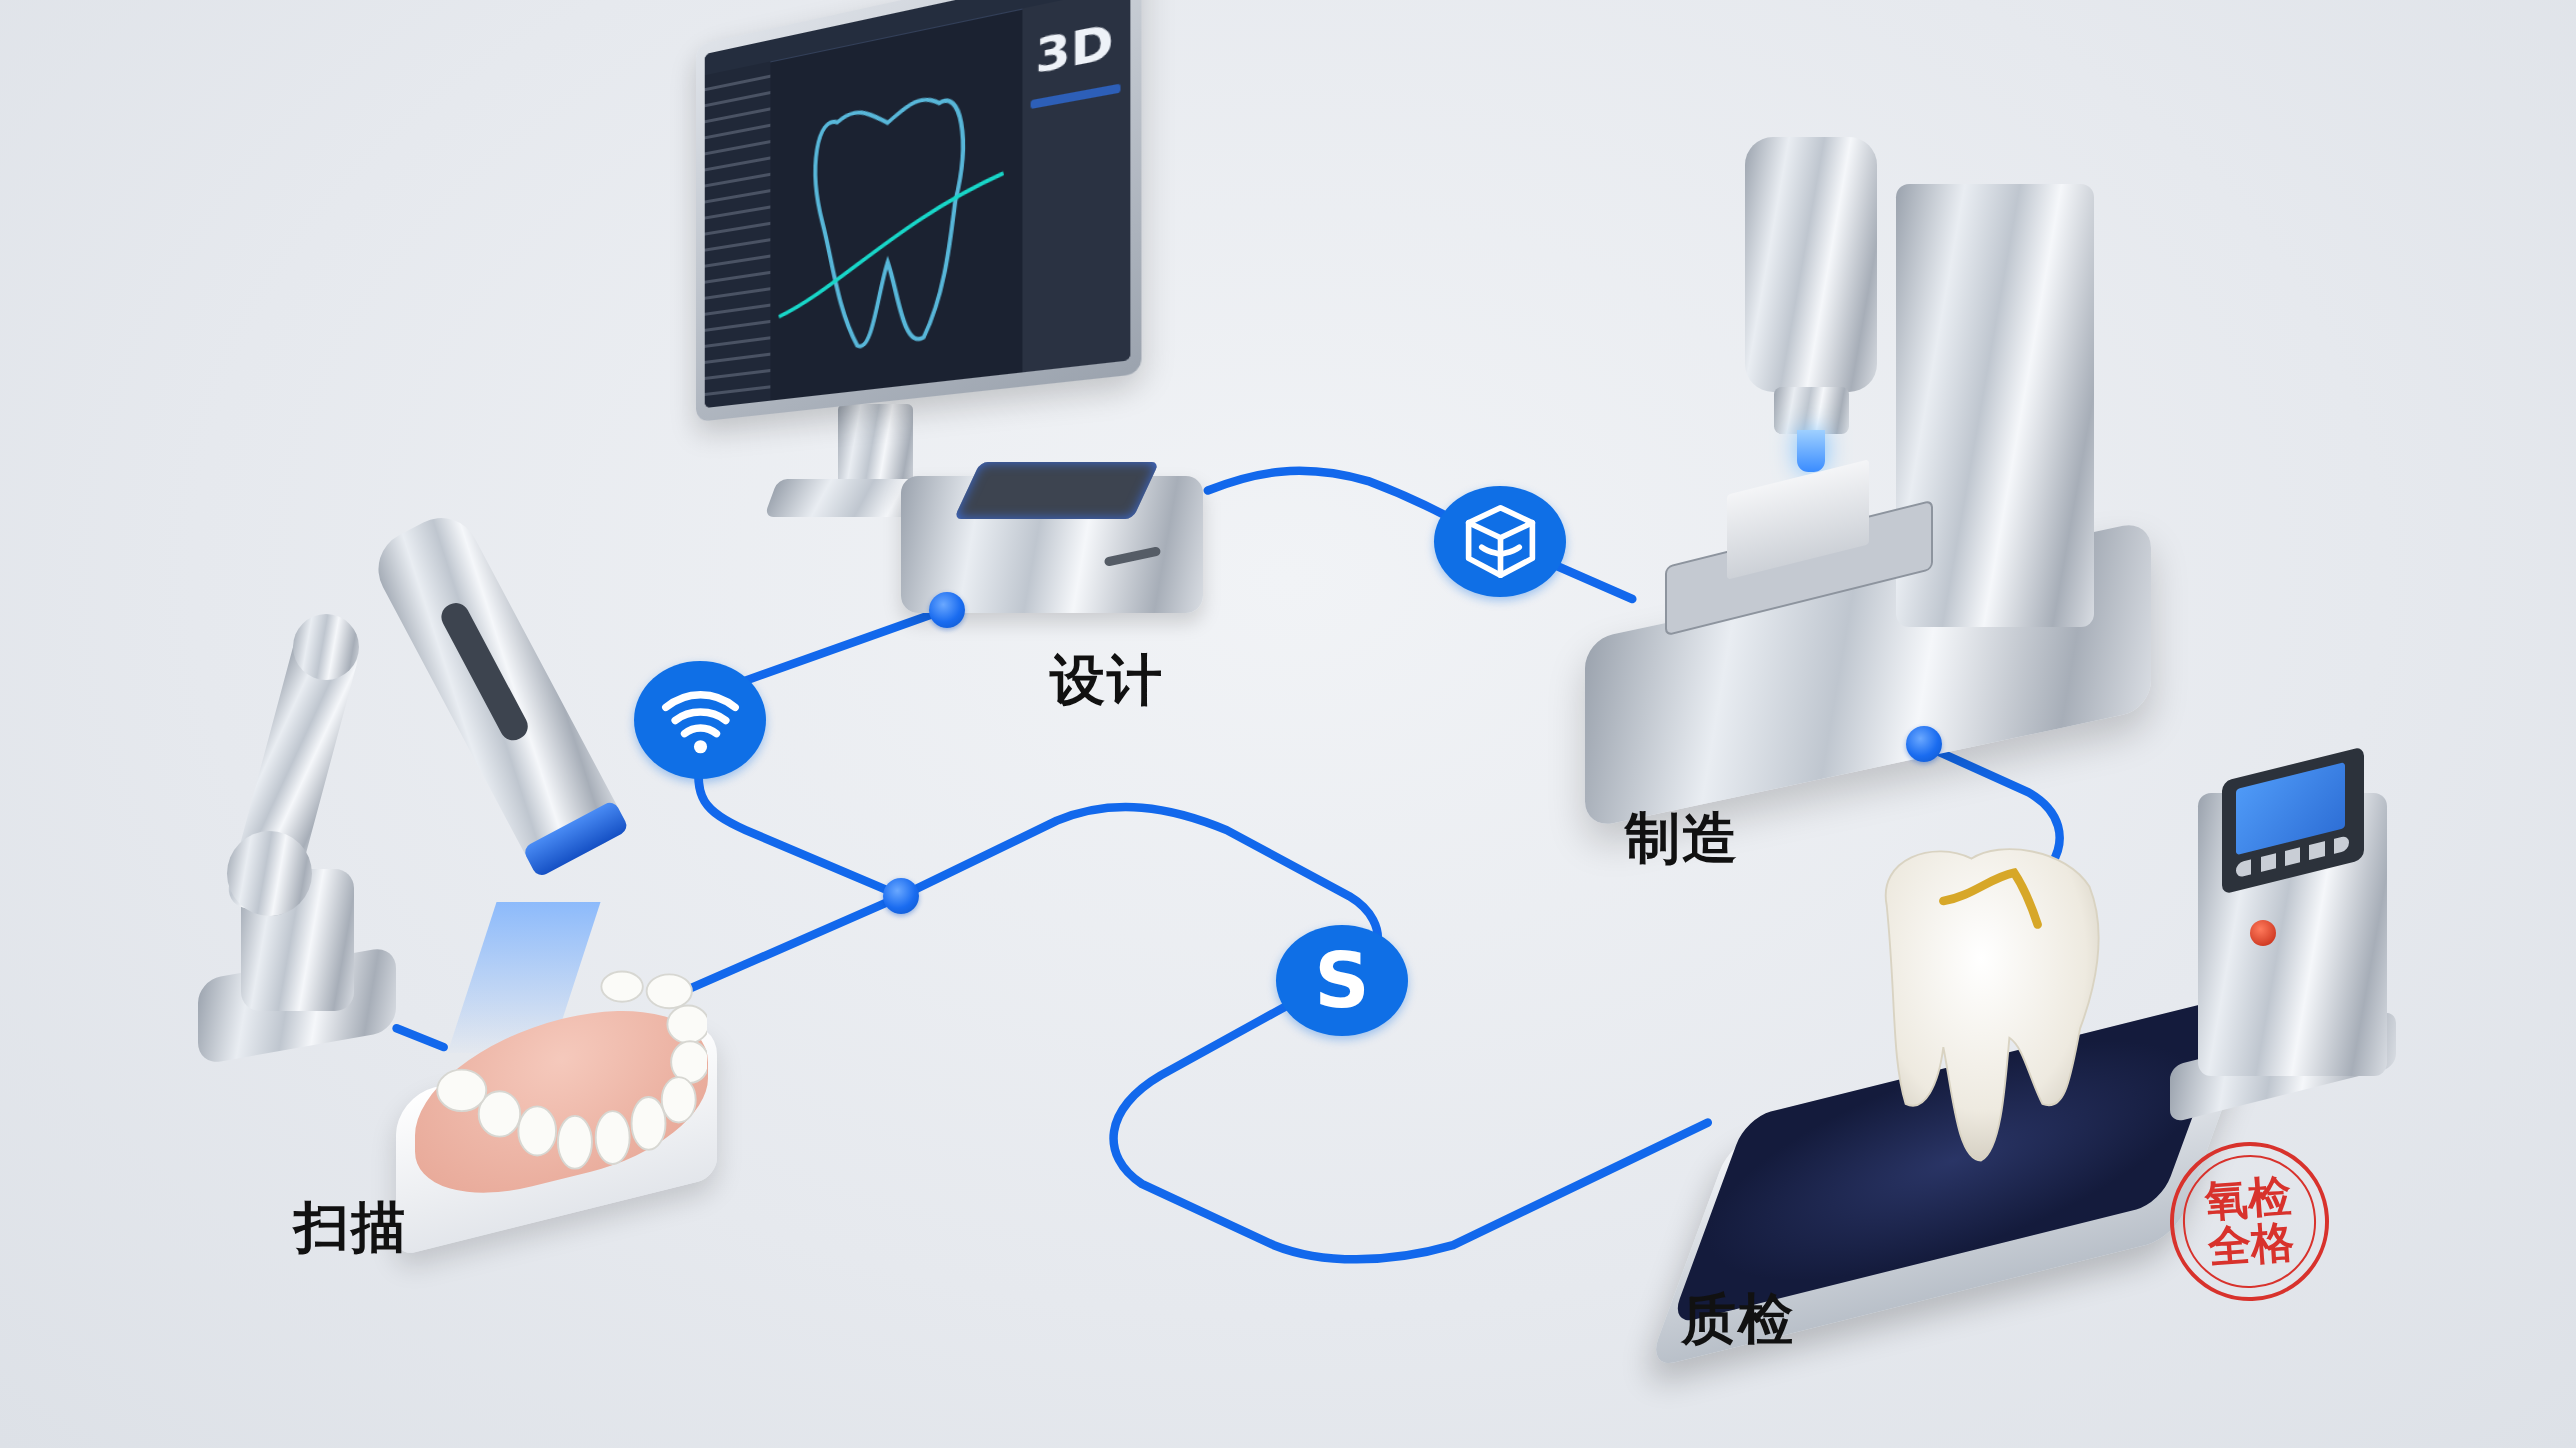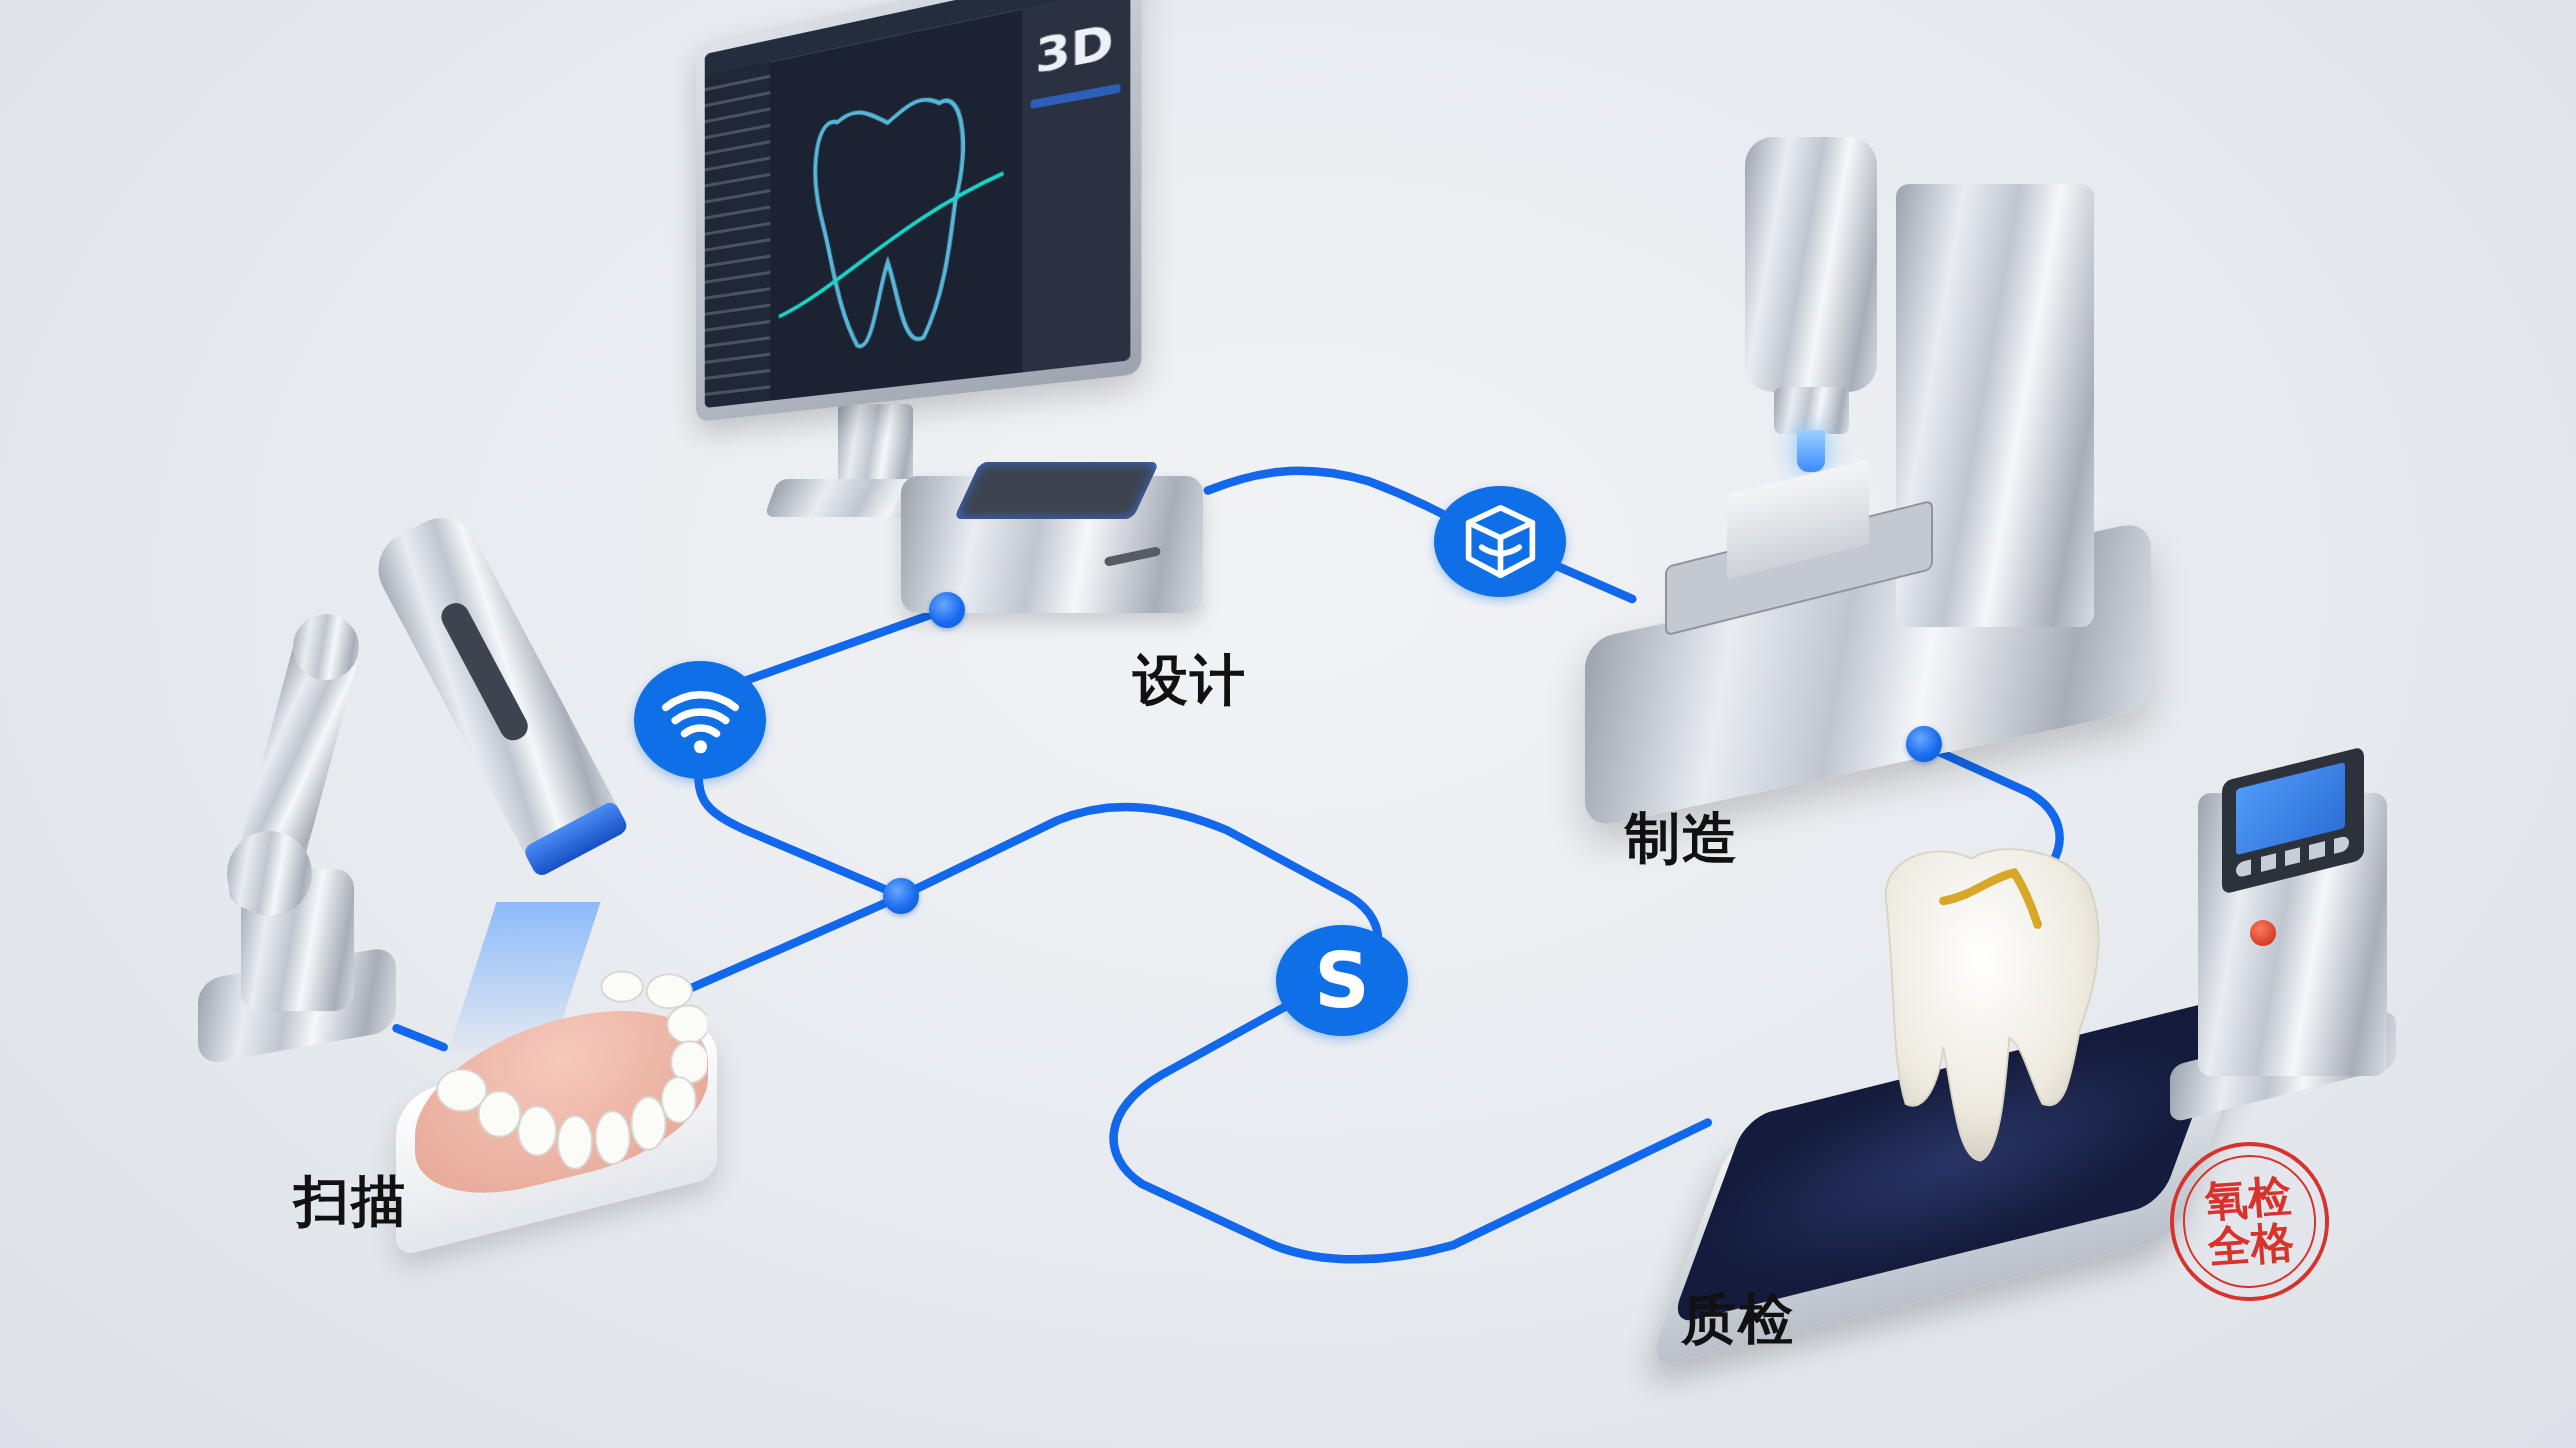--- a/index.html
+++ b/index.html
@@ -96,21 +96,21 @@
 </div>
 
 <div class="abs" style="left:901px; top:448px; width:302px; height:165px;">
   <div class="abs metal" style="left:0; top:28px; width:302px; height:137px; border-radius:17px; box-shadow:0 9.4px 19px rgba(0,0,0,0.15);"></div>
   <div class="abs" style="left:66px; top:14px; width:179px; height:57px; background:#3d4450; border-radius:7.5px; transform:skewX(-25deg);
                           box-shadow: inset 0 0 11.3px rgba(60,120,255,0.8);"></div>
   <div class="abs" style="left:203px; top:104px; width:57px; height:9.4px; background:#555c66; border-radius:4.7px; transform:rotate(-12deg);"></div>
 </div>
 <div class="dot" style="left:929px; top:592px;"></div>
 
-<div class="label" style="left:1133px; top:644px;">设计</div>
+<div class="label" style="left:1050px; top:644px;">设计</div>
 
 <div class="node-icon" style="left:634px; top:661px; width:132px; height:118px;">
   <svg width="85" height="75" viewBox="0 0 90 80">
     <g fill="none" stroke="#fff" stroke-width="8" stroke-linecap="round">
       <path d="M8 26 C30 8 60 8 82 26"></path>
       <path d="M18 40 C33 28 57 28 72 40"></path>
       <path d="M28 54 C38 46 52 46 62 54"></path>
     </g>
     <circle cx="45" cy="68" r="7" fill="#fff"></circle>
   </svg>
@@ -174,21 +174,21 @@
       <ellipse cx="160" cy="190" rx="18" ry="28"></ellipse>
         <ellipse cx="120" cy="178" rx="20" ry="26"></ellipse>
       <ellipse cx="80" cy="160" rx="22" ry="24"></ellipse>
         <ellipse cx="40" cy="135" rx="26" ry="22"></ellipse>
       <ellipse cx="210" cy="25" rx="22" ry="16"></ellipse>
     </g>
   </svg>
 </div>
 <div class="dot" style="left:883px; top:878px;"></div>
 
-<div class="label" style="left:294px; top:1165px;">扫描</div>
+<div class="label" style="left:294px; top:1191px;">扫描</div>
 
 <div class="node-icon" style="left:1276px; top:925px; width:132px; height:111px;">
   <span style="color:#fff; font-weight:bold; font-size:77px; font-family:'DejaVu Sans', sans-serif; line-height:1;">S</span>
 </div>
 
 <div class="abs" style="left:1689px; top:1047px; width:566px; height:283px;">
   <div class="abs" style="left:0; top:38px; width:528px; height:208px; border-radius:28px; background:linear-gradient(#f4f6f9,#b9c0c9); transform:skewY(-14deg) skewX(-22deg); box-shadow:0 17px 28px rgba(0,0,0,0.2);"></div>
   <div class="abs" style="left:19px; top:19px; width:491px; height:189px; border-radius:24.5px; background:radial-gradient(ellipse at 50% 50%, #2a3566, #141b3c 70%); transform:skewY(-14deg) skewX(-22deg);"></div>
 </div>
 

